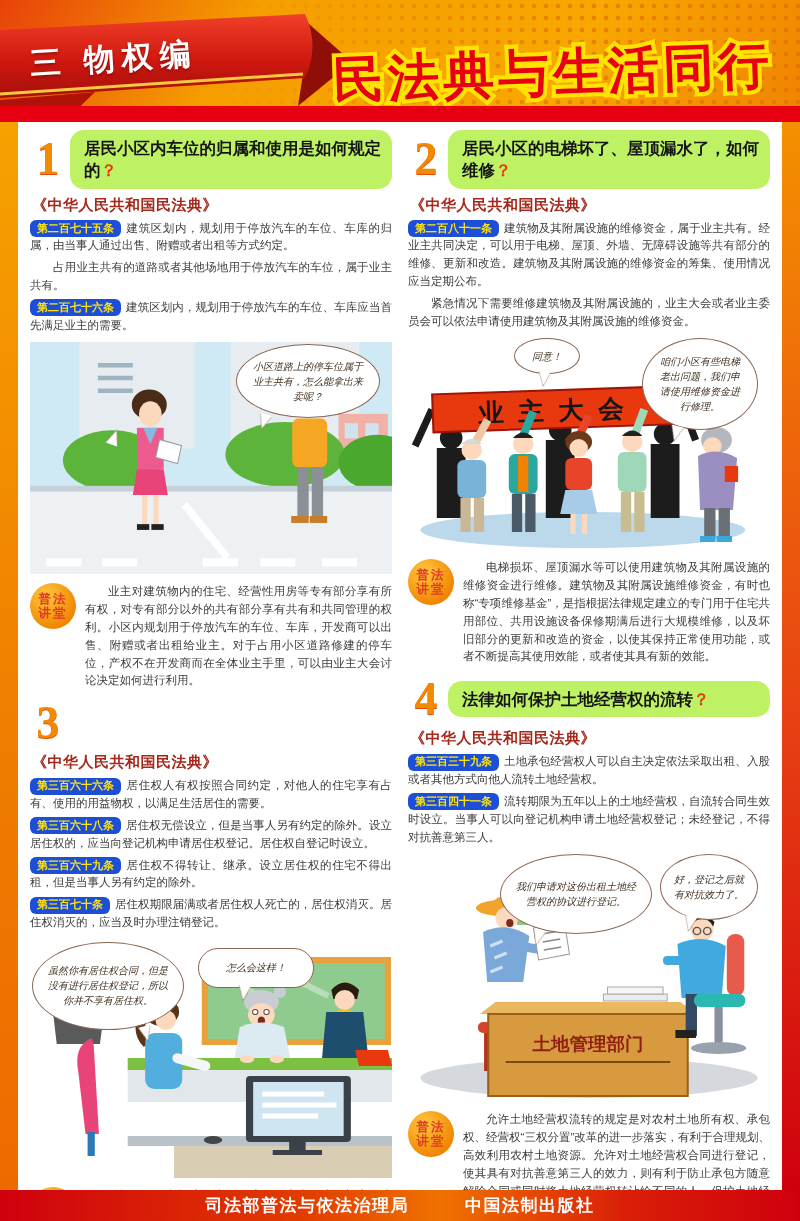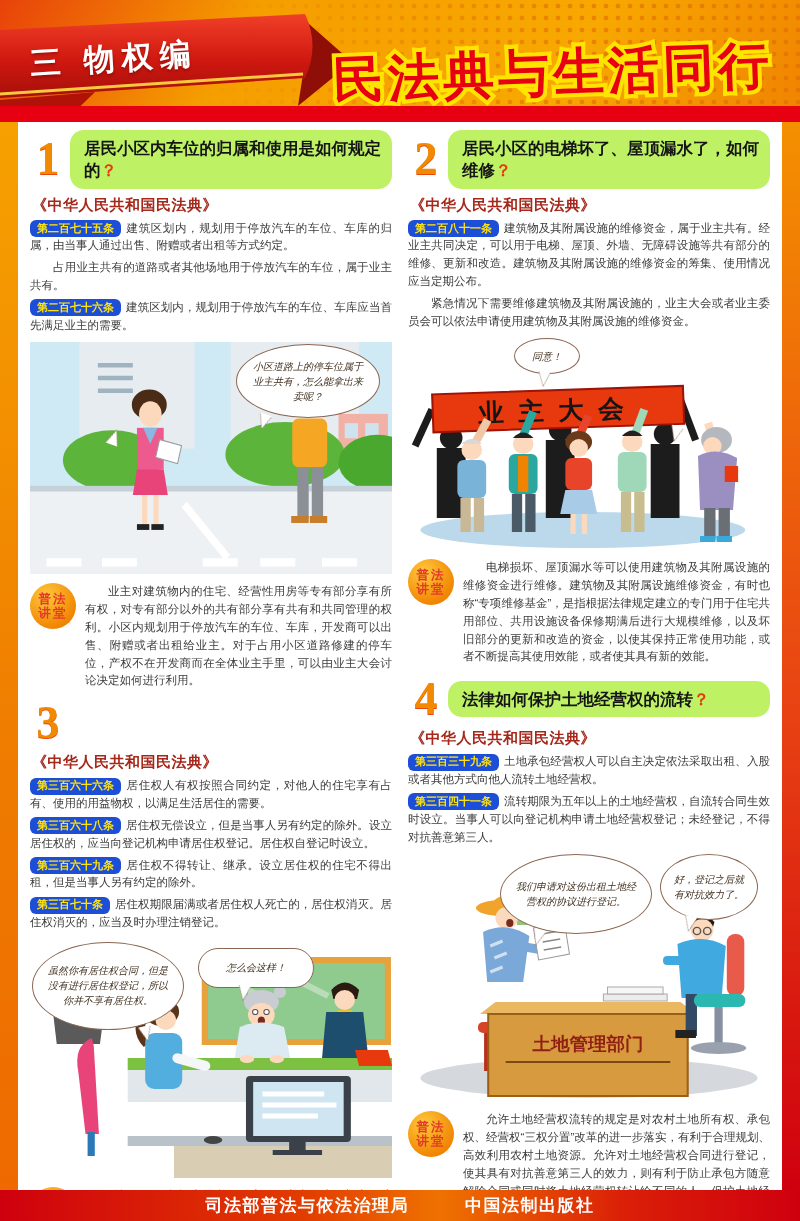--- a/index.html
+++ b/index.html
@@ -276,20 +276,21 @@
               <path d="M282 118 q18 -10 38 2 l-4 52 h-32 z" fill="#9a8fc0"></path>
               <rect x="308" y="128" width="13" height="16" fill="#e8380d"></rect>
               <rect x="288" y="170" width="11" height="30" fill="#6a6f76"></rect>
                 <rect x="302" y="170" width="11" height="30" fill="#6a6f76"></rect>
               <rect x="284" y="198" width="15" height="6" fill="#3aa8d8"></rect>
                 <rect x="300" y="198" width="15" height="6" fill="#3aa8d8"></rect>
             </g>
           </svg>
           <div class="bubble" style="left:106px;top:0px;width:66px;height:36px;">同意！</div>
           <i class="btail" style="left:130px;top:33px;transform:rotate(6deg);"></i>
+          <div class="bubble" style="left:234px;top:0px;width:116px;height:92px;">咱们小区有些电梯老出问题，我们申请使用维修资金进行修理。</div>
           <i class="btail" style="left:262px;top:88px;transform:rotate(14deg);"></i>
         </div>
 
         <div class="lectrow">
           <div class="badge">
               <span>普法</span>
               <span>讲堂</span>
             </div>
           <p class="lect">电梯损坏、屋顶漏水等可以使用建筑物及其附属设施的维修资金进行维修。建筑物及其附属设施维修资金，有时也称“专项维修基金”，是指根据法律规定建立的专门用于住宅共用部位、共用设施设备保修期满后进行大规模维修，以及坏旧部分的更新和改造的资金，以使其保持正常使用功能，或者不断提高其使用效能，或者使其具有新的效能。</p>
         </div>

